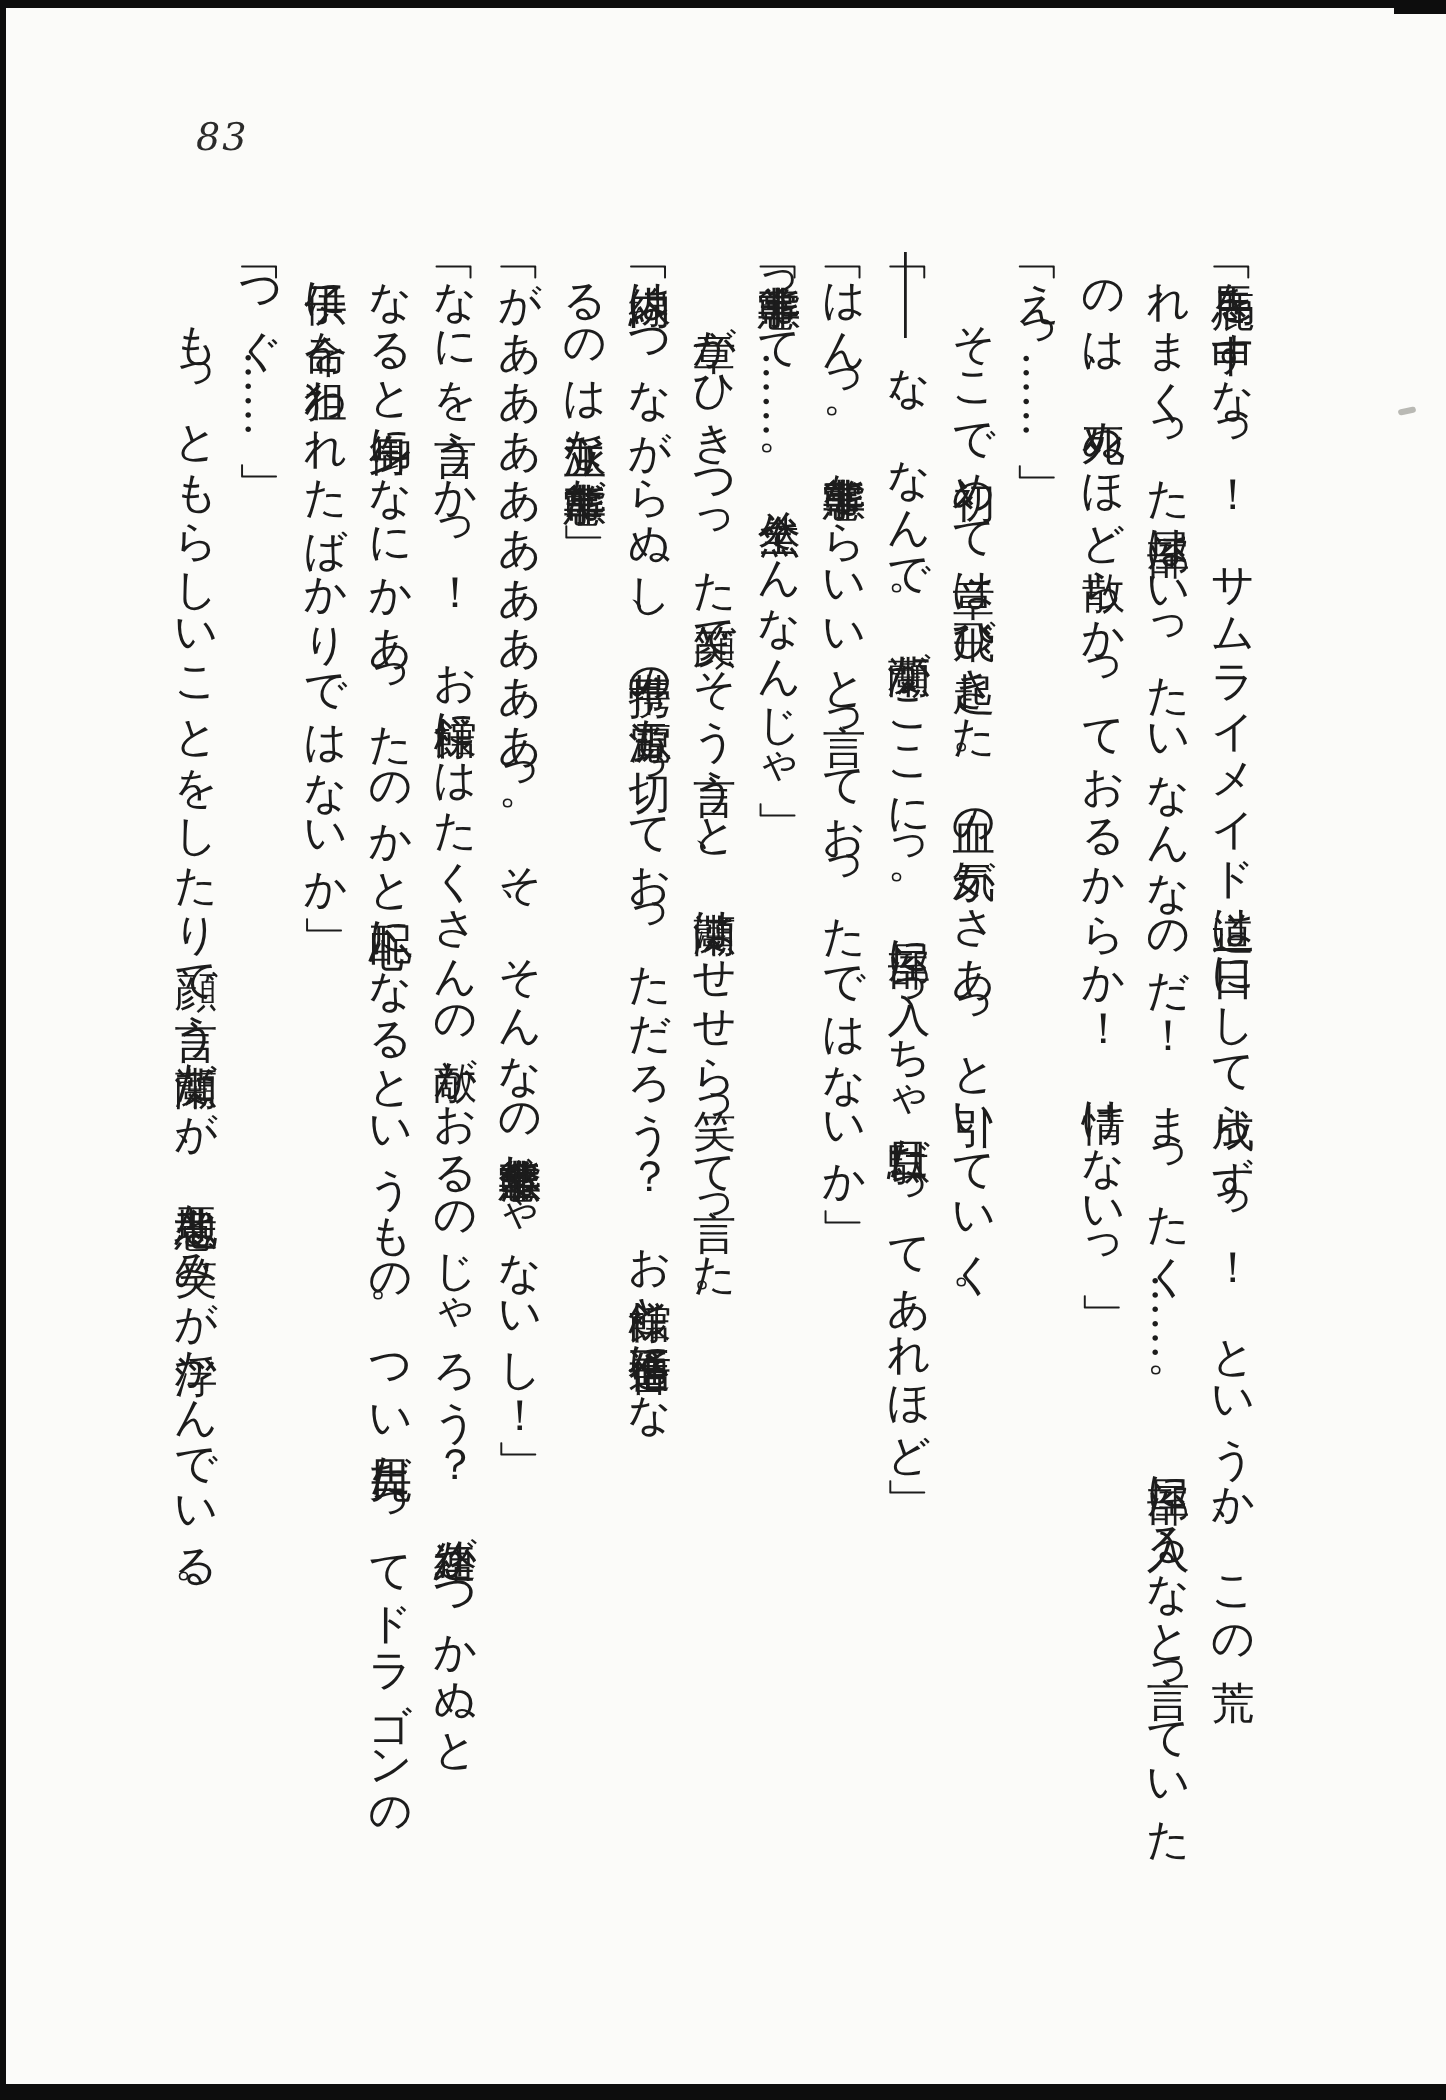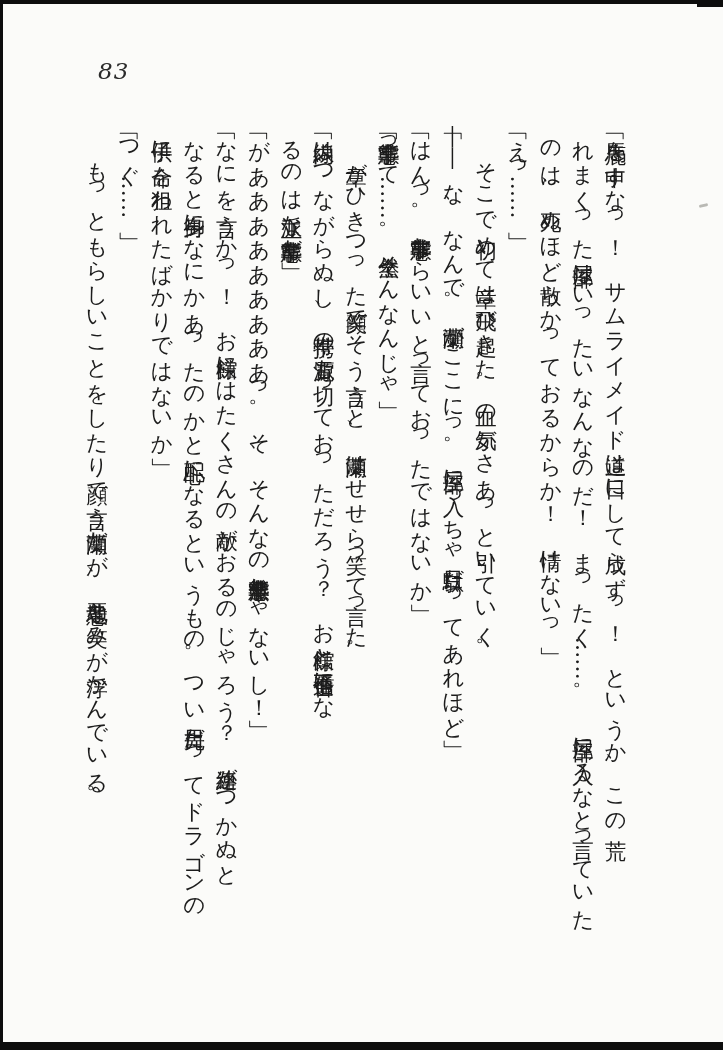--- a/index.html
+++ b/index.html
@@ -19,21 +19,21 @@
     background: #0d0d0d;
   }
   .edge-top    { top: 0; left: 0; width: 723px; height: 4px; }
   .edge-left   { top: 0; left: 0; width: 3px; height: 1050px; }
   .edge-bottom { left: 0; bottom: 0; width: 723px; height: 8px; }
   .corner-mark { top: 0; right: 0; width: 26px; height: 7px; }
   .page-number {
     position: absolute;
     top: 58px;
     left: 98px;
-    font-size: 23px;
+    font-size: 19px;
     font-style: italic;
     color: #2b2b2b;
     letter-spacing: 1px;
   }
   .text-block {
     position: absolute;
     top: 126px;
     right: 92px;
     height: 892px;
     writing-mode: vertical-rl;

